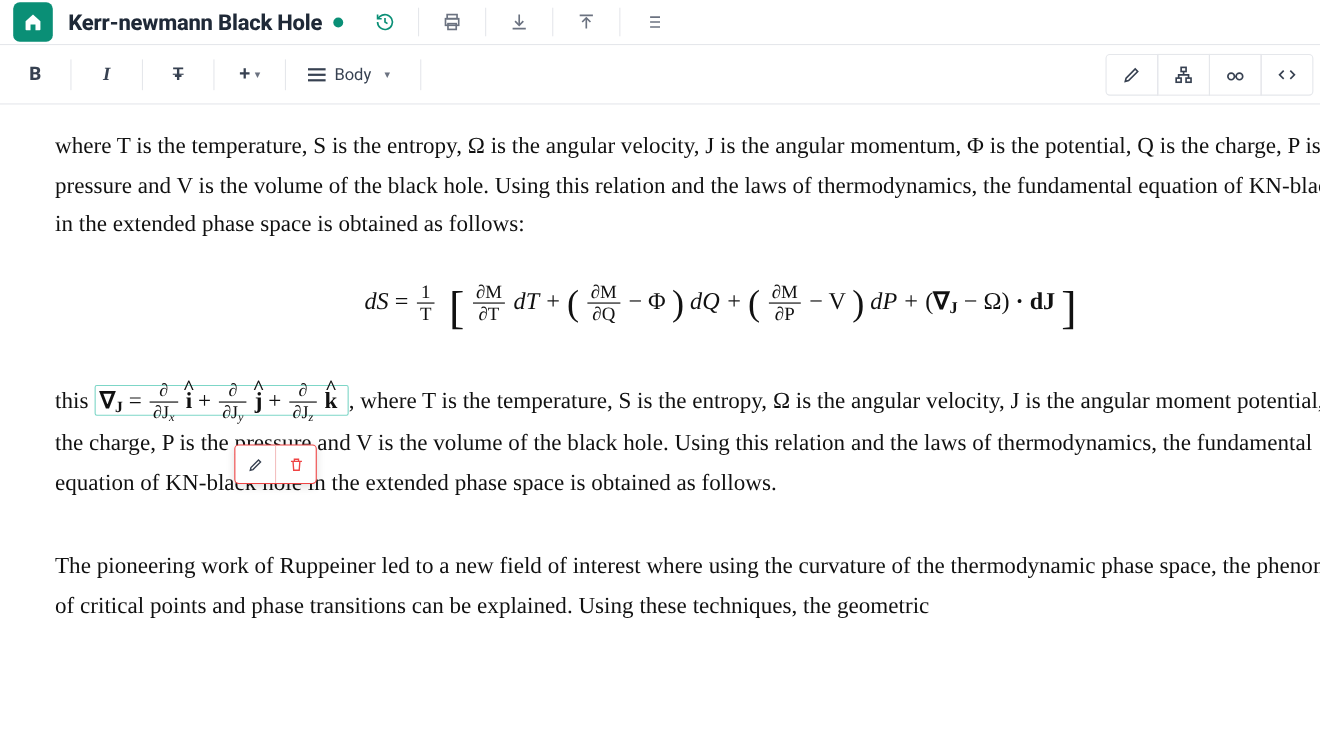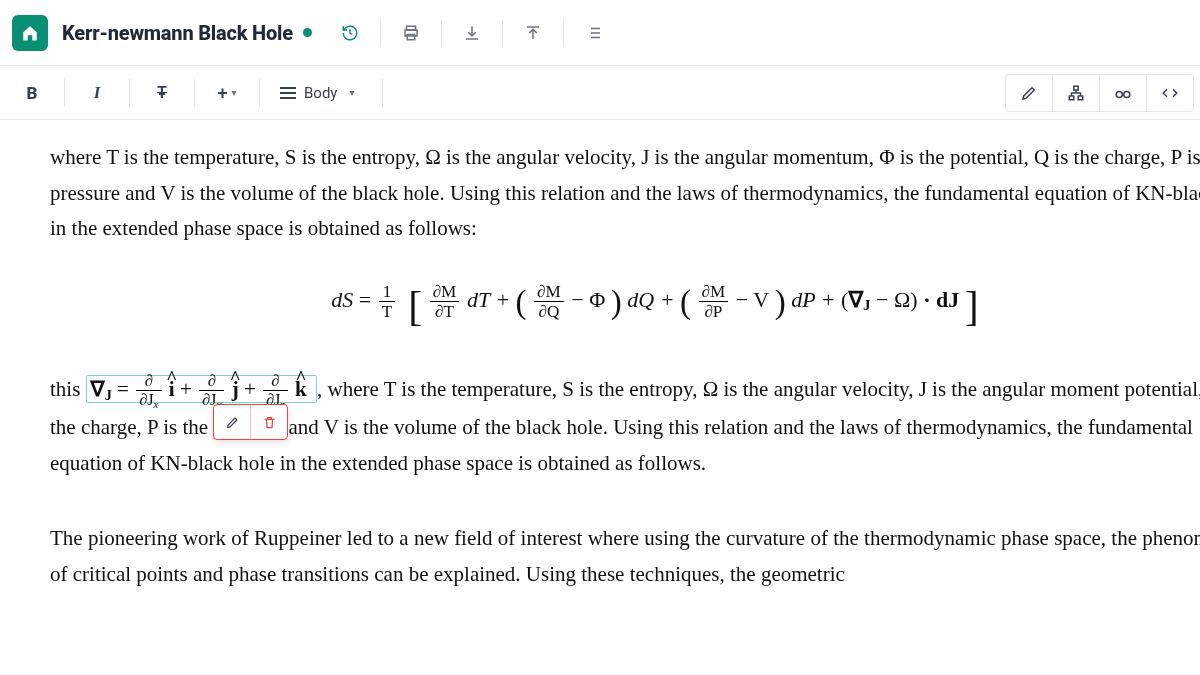--- a/index.html
+++ b/index.html
@@ -10,21 +10,21 @@
     color: #111;
     overflow: hidden;
     width: 1200px;
     height: 675px;
     position: relative;
   }
   
   .topbar {
     display: flex;
     align-items: center;
-    height: 66px;
+    height: 41px;
     padding: 0 12px;
     border-bottom: 1px solid #e5e7eb;
     gap: 14px;
   }
   .home-btn {
     width: 36px; height: 36px;
     background: #0a8f76;
     border-radius: 6px;
     display: flex; align-items: center; justify-content: center;
   }

